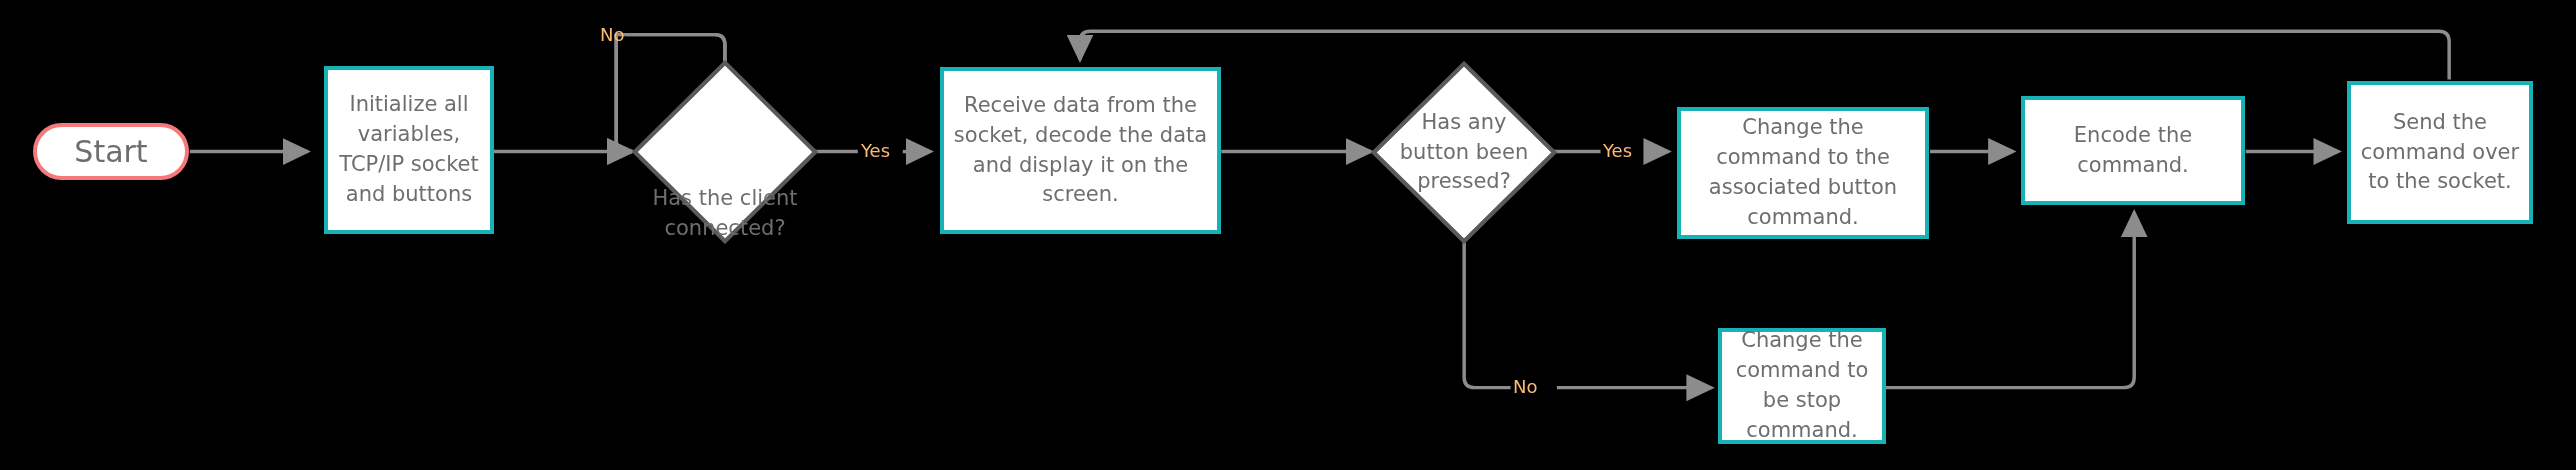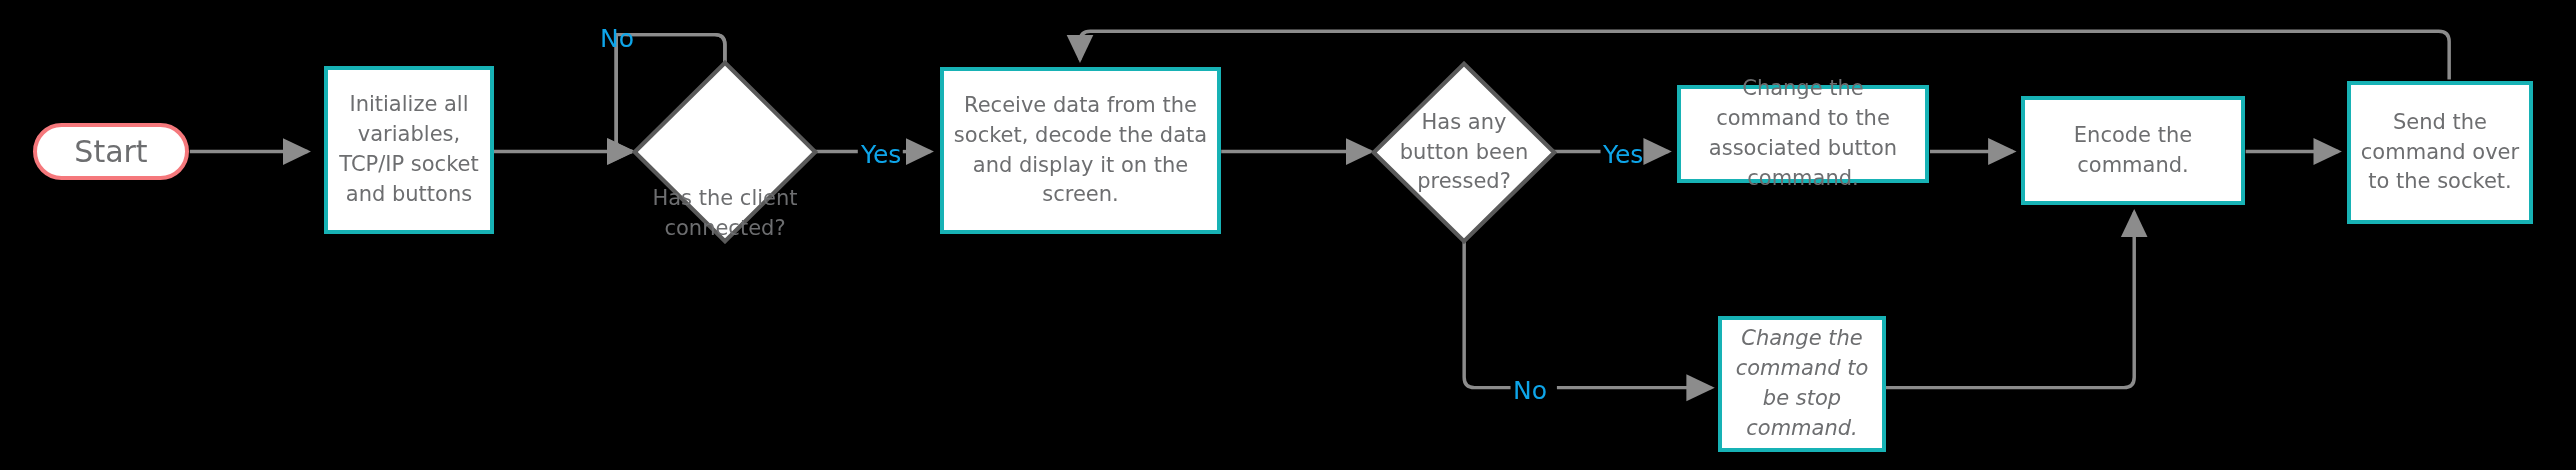--- a/index.html
+++ b/index.html
@@ -11,21 +11,21 @@
   .proc{background:#FFFFFF;border:4.2px solid #17B2B5;}
   .proc .lbl{font-size:21px;line-height:1.42;padding:0 9.7px;color:#6D6E70;}
 
   .terminator{background:#FFFFFF;border:4.8px solid #F5787C;border-radius:692px;}
   .terminator .lbl{font-size:30px;color:#6D6E70;}
 
   .decision{background:transparent;}
   .decision .dia{position:absolute;left:0;top:0;width:100%;height:100%;}
   .decision .lbl{position:relative;z-index:2;font-size:21px;line-height:1.42;color:#6D6E70;width:78%;}
 
-  .edge-label{position:absolute;color:#0ea5e9;font-size:25px;white-space:nowrap;}
+  .edge-label{position:absolute;color:#fdba74;font-size:18px;white-space:nowrap;}
 </style>
 </head>
 <body>
 
 <div id="canvas">
 
   <svg class="edges" viewBox="0 0 3721 679" xmlns="http://www.w3.org/2000/svg">
     <defs>
       <marker id="ah" markerWidth="9" markerHeight="9" refX="7.2" refY="4.5" orient="auto" markerUnits="strokeWidth">
         <path d="M0,0.6 L8.2,4.5 L0,8.4 z" fill="#8C8C8C"></path>
@@ -81,33 +81,33 @@
     <svg class="dia" viewBox="0 0 268 264" preserveAspectRatio="none" xmlns="http://www.w3.org/2000/svg">
       <polygon points="134,4 264,132 134,260 4,132" fill="#FFFFFF" stroke="#5A5A5A" stroke-width="6"></polygon>
     </svg>
     <span class="lbl">Has any button been pressed?</span>
   </div>
 
   <div class="node proc" style="left:940px;top:67px;width:281px;height:167px;">
     <span class="lbl">Receive data from the socket, decode the data and display it on the screen.</span>
   </div>
 
-  <div class="node proc" style="left:1677px;top:85px;width:252px;height:98px;">
+  <div class="node proc" style="left:1677px;top:107px;width:252px;height:132px;">
     <span class="lbl">Change the command to the associated button command.</span>
   </div>
 
   <div class="node proc" style="left:2021px;top:96px;width:224px;height:109px;align-items:center;">
     <span class="lbl">Encode the command.</span>
   </div>
 
   <div class="node proc" style="left:2347px;top:81px;width:186px;height:143px;">
     <span class="lbl">Send the command over to the socket.</span>
   </div>
 
-  <div class="node proc" style="left:1718px;top:316px;width:168px;height:136px;font-style:italic;">
+  <div class="node proc" style="left:1718px;top:328px;width:168px;height:116px;">
     <span class="lbl">Change the command to be stop command.</span>
   </div>
 
   <div class="edge-label" style="left:600px;top:23.5px;">No</div>
 
   <div class="edge-label" style="left:861px;top:140px;">Yes</div>
 
   <div class="edge-label" style="left:1603px;top:140px;">Yes</div>
 
   <div class="edge-label" style="left:1513px;top:376px;">No</div>

